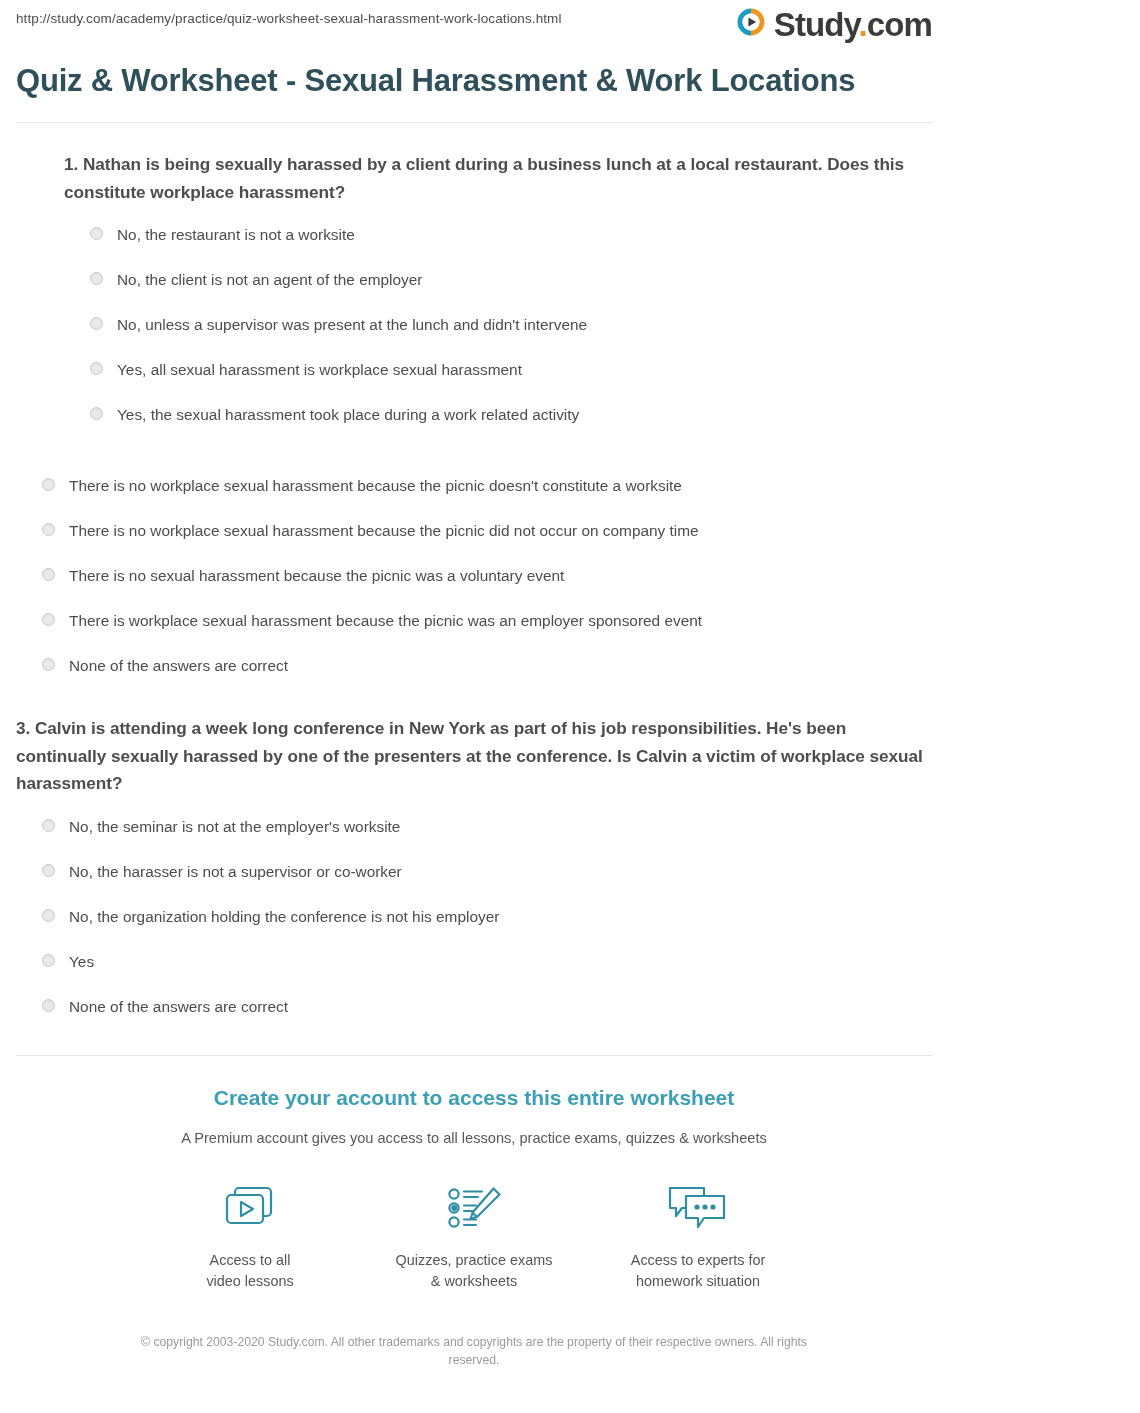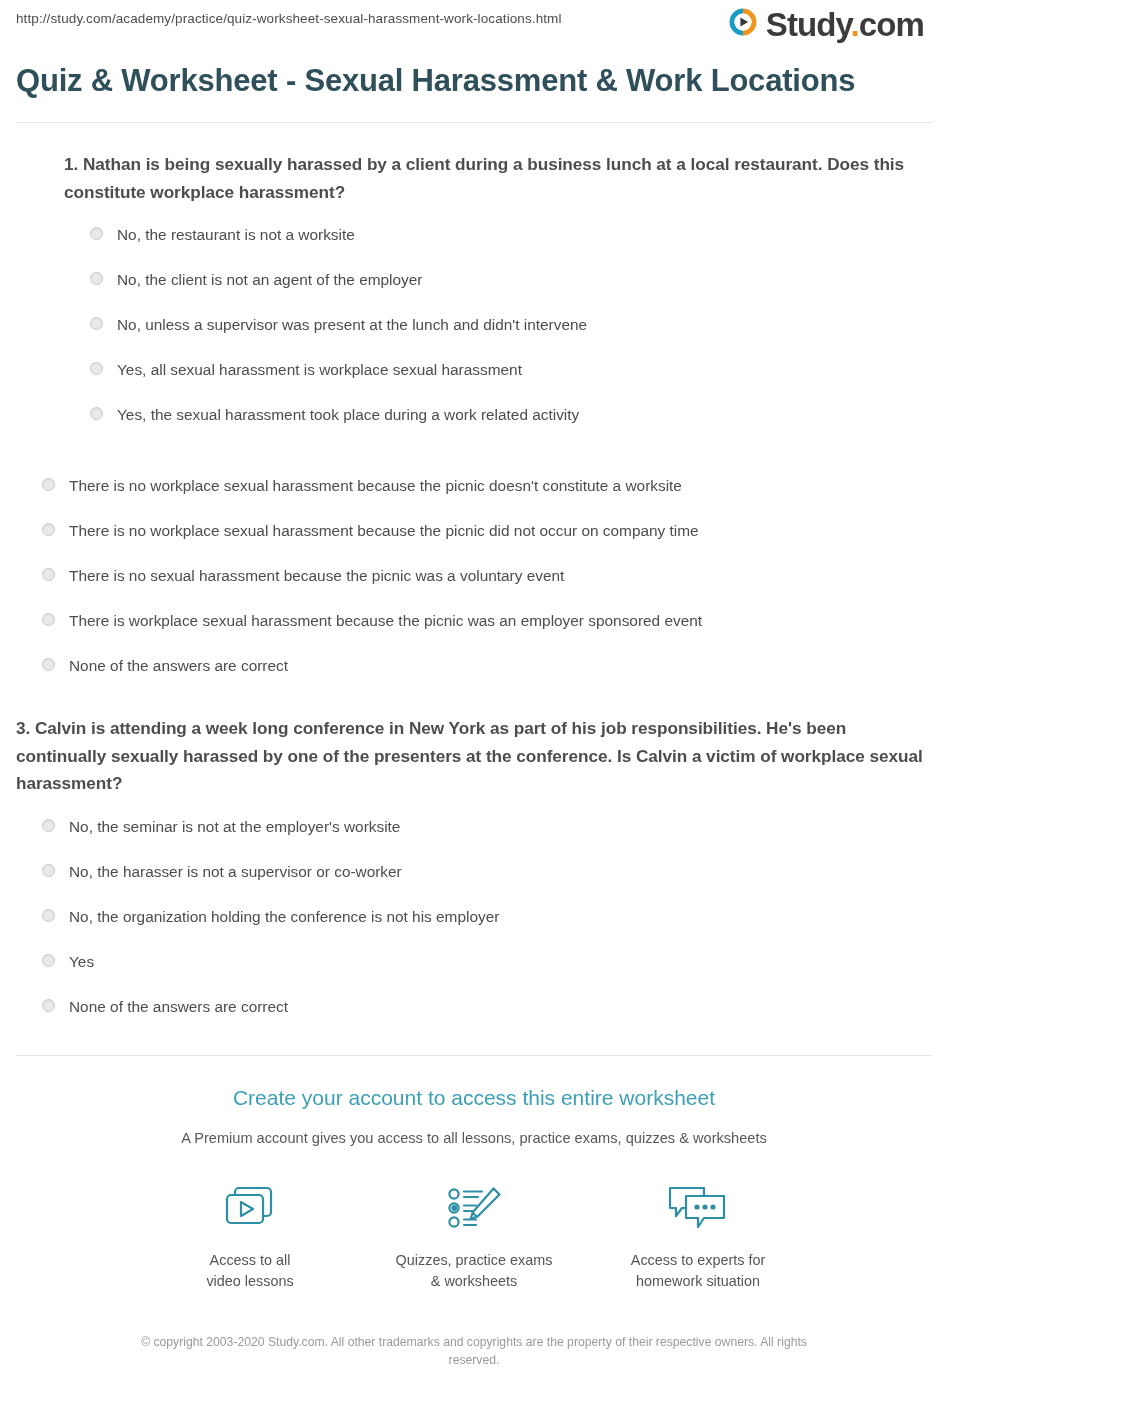--- a/index.html
+++ b/index.html
@@ -31,21 +31,21 @@
     position: absolute;
     left: 0;
     top: 11px;
     font-size: 13.5px;
     color: #4d4d4d;
     letter-spacing: 0.1px;
     white-space: nowrap;
   }
   .brand {
     position: absolute;
-    right: 8px;
+    right: 0;
     top: 6px;
     display: flex;
     align-items: center;
     gap: 7px;
   }
   .brand-mark { display: block; }
   .brand-text {
     font-size: 33px;
     font-weight: 700;
     color: #3b3b3b;
@@ -114,21 +114,21 @@
     border: 0;
     margin: 26px 0 0 0;
   }
   .cta {
     text-align: center;
     padding-top: 28px;
   }
   .cta-head {
     font-size: 21px;
     color: #3b9fb5;
-    font-weight: 400;
+    font-weight: 700;
     line-height: 1.3;
     margin: 0 0 8px 0;
   }
   .cta-sub {
     font-size: 14.6px;
     color: #585858;
     margin: 16px;
     line-height: 1.4;
   }
   .features {

